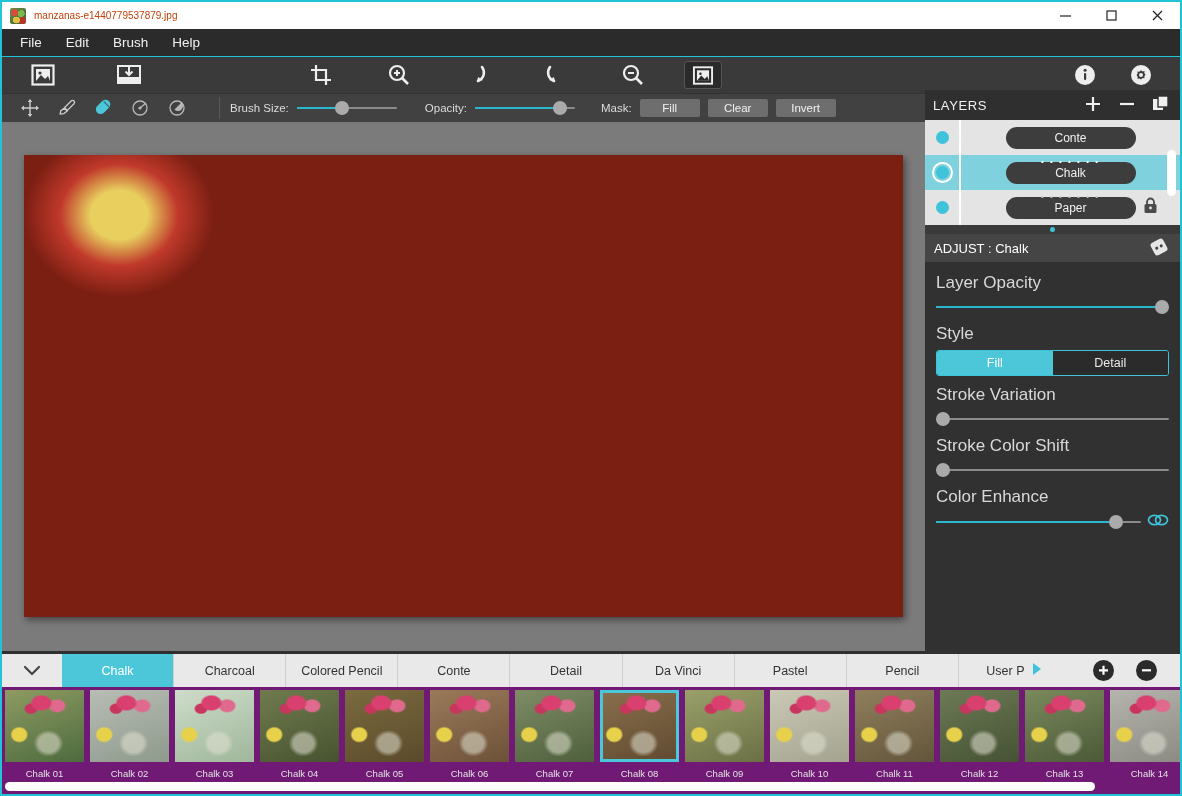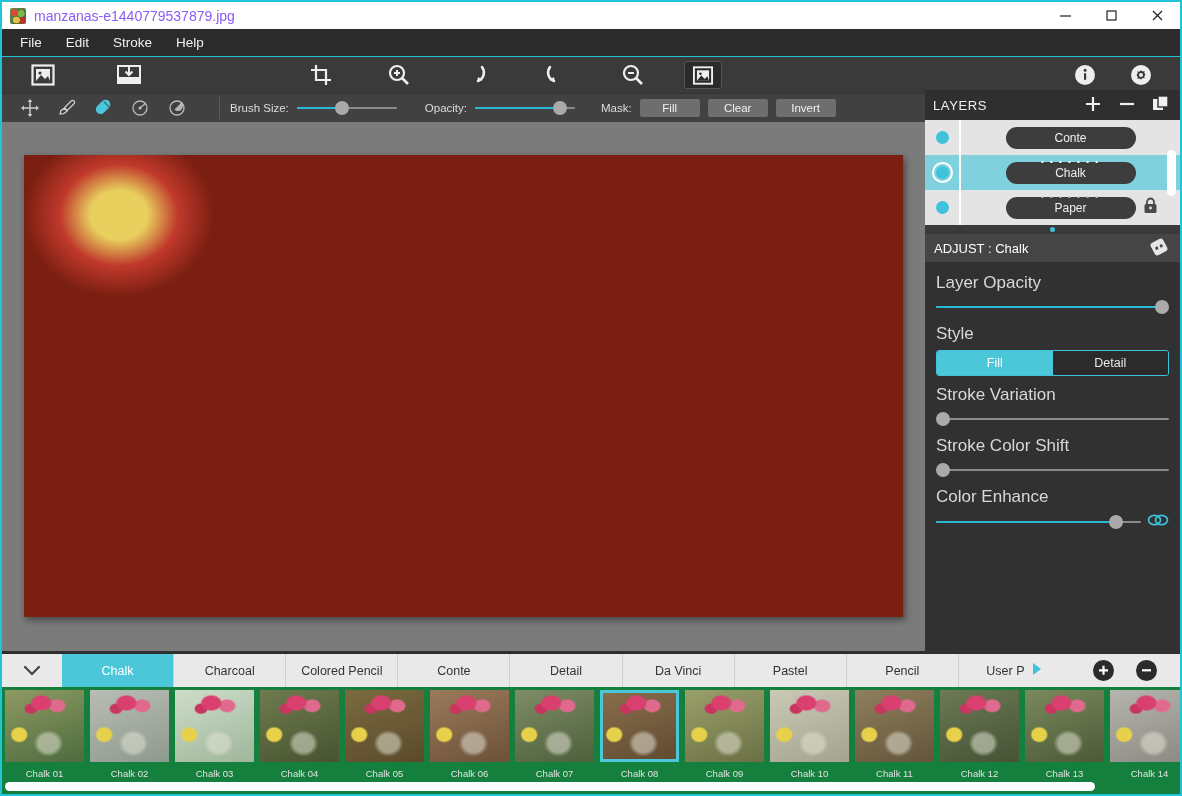--- a/index.html
+++ b/index.html
@@ -16,21 +16,21 @@
   .titlebar { height:27px; background:#ffffff; display:flex; align-items:center; position:relative; }
   .title-icon { width:16px; height:16px; margin-left:8px; border-radius:2px;
     background:
       radial-gradient(circle at 30% 30%, #d84a3a 0 22%, transparent 23%),
       radial-gradient(circle at 70% 35%, #79b84a 0 22%, transparent 23%),
       radial-gradient(circle at 40% 75%, #e0c040 0 22%, transparent 23%),
       radial-gradient(circle at 78% 78%, #b8372c 0 20%, transparent 21%),
       linear-gradient(135deg,#6b8f4a,#3f5f33);
     flex:0 0 auto;
   }
-  .title-text { margin-left:8px; color:#8b5cf6; font-size:14px; white-space:nowrap; }
+  .title-text { margin-left:8px; color:#c2410c; font-size:10px; white-space:nowrap; }
   .win-ctrls { margin-left:auto; display:flex; height:27px; }
   .win-btn { width:46px; height:27px; display:flex; align-items:center; justify-content:center; color:#222; }
   .win-btn svg { display:block; }
 
   
   .menubar { height:28px; background:#2b2b2b; display:flex; align-items:center; padding-left:6px; border-bottom:1px solid #20c4d6; }
   .menu-item { padding:4px 12px; font-size:13.5px; color:#f0f0f0; }
 
   
   .toolbar { height:36px; background:#3a3a3a; display:flex; align-items:center; position:relative; }
@@ -108,21 +108,21 @@
   .tab-caret { width:60px; display:flex; align-items:center; justify-content:center; color:#444; }
   .tab { flex:1; display:flex; align-items:center; justify-content:center; font-size:12.5px; color:#333;
          border-left:1px solid #cfcfcf; position:relative; }
   .tab.active { background:#4cc7da; color:#fff; border-left:none; }
   .tab .play { color:#3ec3da; margin-left:6px; }
   .tab-ctrls { width:110px; display:flex; align-items:center; justify-content:center; gap:22px; }
   .circ-btn { width:21px; height:21px; border-radius:50%; background:#2b2b2b; color:#fff;
               display:flex; align-items:center; justify-content:center; font-size:15px; line-height:1; }
 
   
-  .strip { position:absolute; left:0; top:685px; width:1178px; height:107px; background:#15803d; display:flex; overflow:hidden; }
+  .strip { position:absolute; left:0; top:685px; width:1178px; height:107px; background:#701a75; display:flex; overflow:hidden; }
   .thumb { width:82px; flex:0 0 auto; margin:3px 1.5px 0 1.5px; display:flex; flex-direction:column; align-items:center; }
   .thumb-img { width:79px; height:72px; background:#777; }
   .thumb.sel .thumb-img { outline:3px solid #4cc7da; outline-offset:-3px; }
   .thumb-cap { font-size:9.5px; color:#e2e2e2; margin-top:6px; white-space:nowrap; }
   .strip-scroll { position:absolute; left:3px; bottom:3px; width:1172px; height:9px; }
   .strip-scroll i { display:block; width:1090px; height:9px; background:#fff; border-radius:5px; }
 </style>
 </head>
 <body>
 
@@ -147,21 +147,21 @@
             <line x1="2" y1="2" x2="11" y2="11" stroke="#222" stroke-width="1.2"></line>
             <line x1="11" y1="2" x2="2" y2="11" stroke="#222" stroke-width="1.2"></line>
           </svg>
       </div>
     </div>
   </div>
 
   <div class="menubar">
     <div class="menu-item">File</div>
     <div class="menu-item">Edit</div>
-    <div class="menu-item">Stroke</div>
+    <div class="menu-item">Brush</div>
     <div class="menu-item">Help</div>
   </div>
 
   <div class="toolbar">
     <div class="tb-btn" style="margin-left:20px">
       <svg width="24" height="22" viewBox="0 0 24 22">
           <rect x="1.5" y="1.5" width="21" height="19" fill="none" stroke="#eee" stroke-width="2.2"></rect>
           <rect x="5" y="5" width="14" height="12" fill="#eee"></rect>
           <circle cx="9" cy="9" r="1.6" fill="#3a3a3a"></circle>
           <path d="M5 17l5-6 4 4 3-3 2 5z" fill="#3a3a3a"></path>

